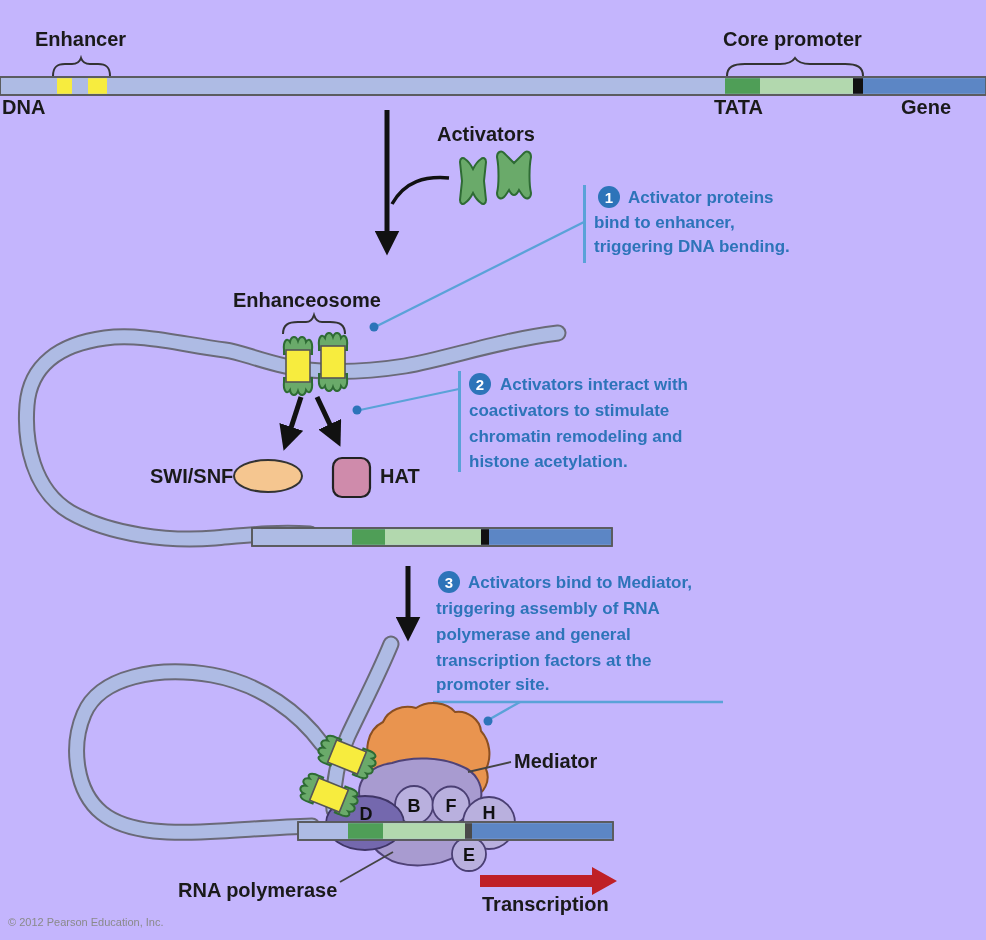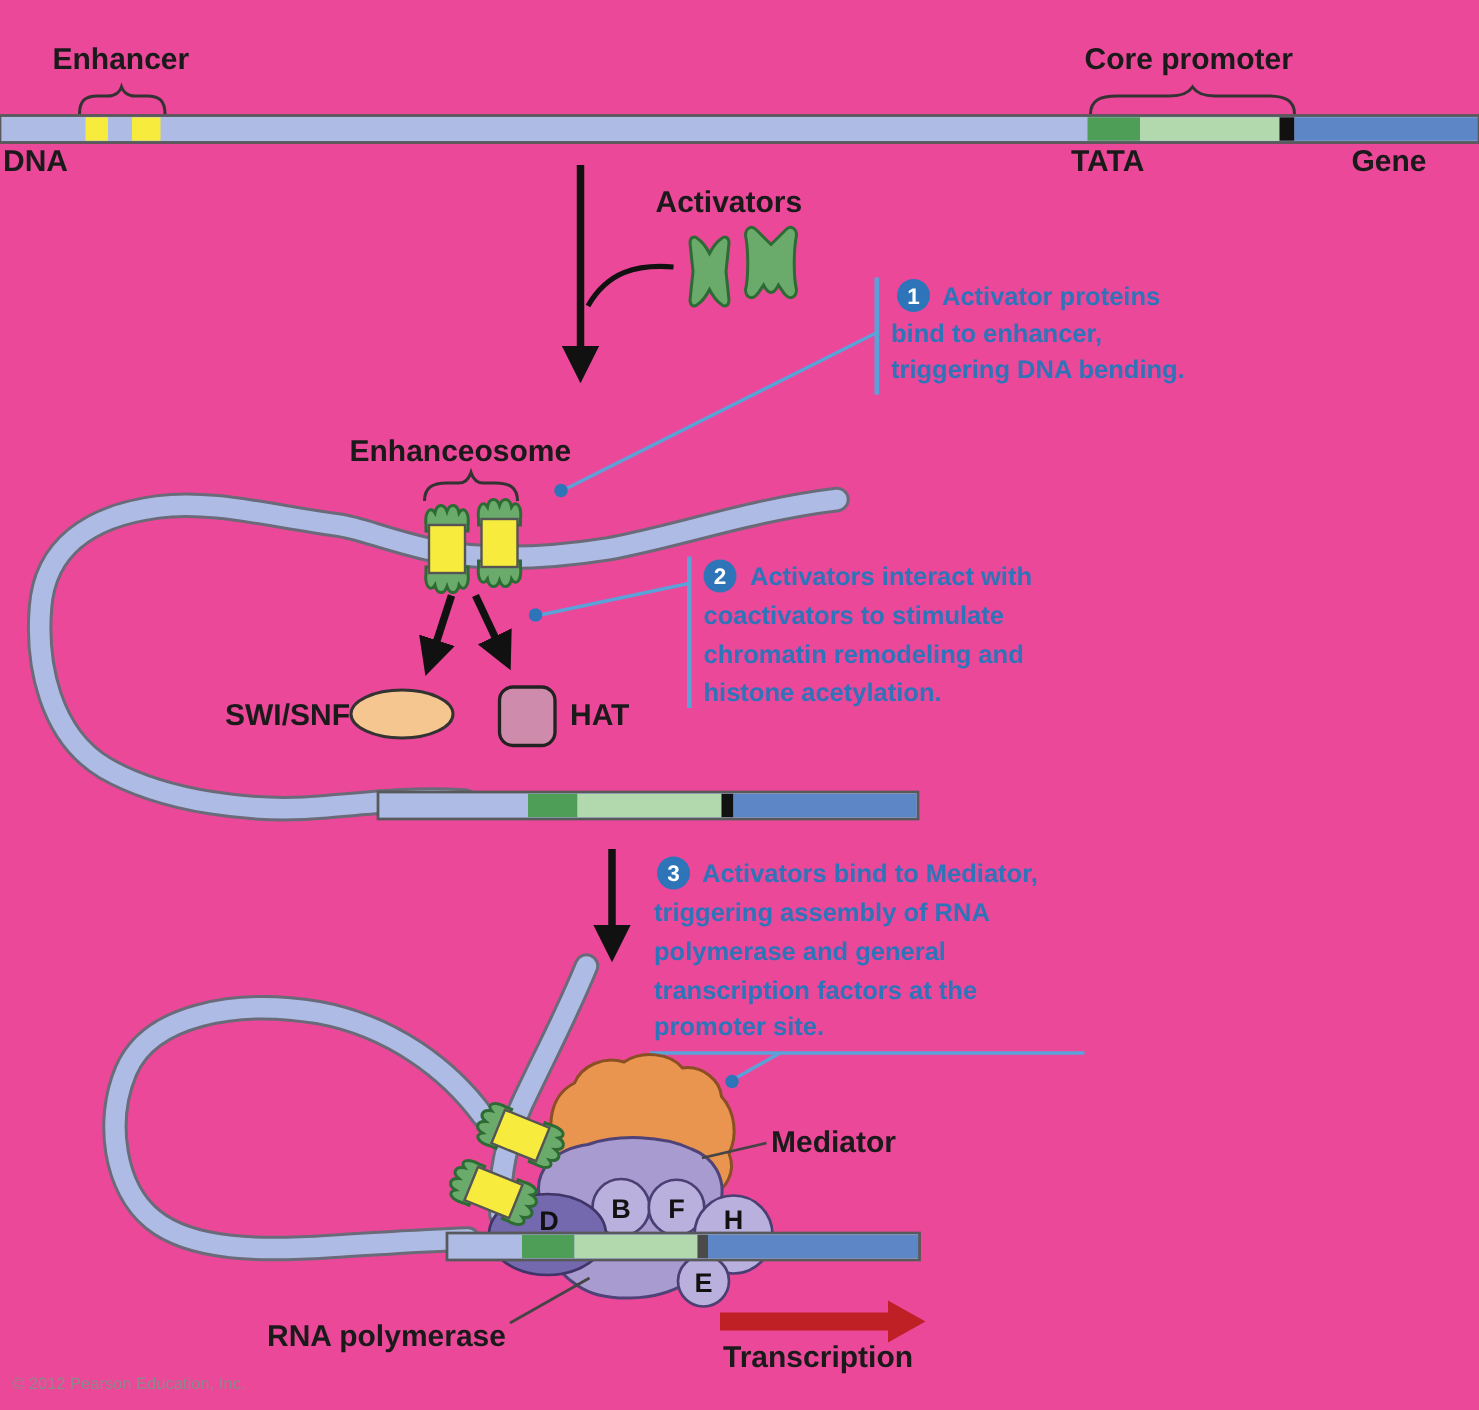--- a/index.html
+++ b/index.html
@@ -1,16 +1,16 @@
 <!DOCTYPE html>
 <html><head>
 <meta charset="utf-8">
 <style>
   html,body{margin:0;padding:0;background:#ffffff;}
-  .stage{width:986px;height:940px;position:relative;background:#ec4899;overflow:hidden;}
+  .stage{width:986px;height:940px;position:relative;background:#c4b5fd;overflow:hidden;}
   svg{display:block;}
   text{font-family:"Liberation Sans","DejaVu Sans",sans-serif;}
   .lbl{font-size:20px;font-weight:700;fill:#1a1a1a;}
   .callout{font-size:17px;font-weight:700;fill:#2d74b9;}
   .num{font-size:15px;font-weight:700;fill:#ffffff;}
   .gtf{font-size:18px;font-weight:700;fill:#111111;}
   .copyright{font-size:11px;fill:#8a8a8a;}
 </style>
 </head>
 <body>

